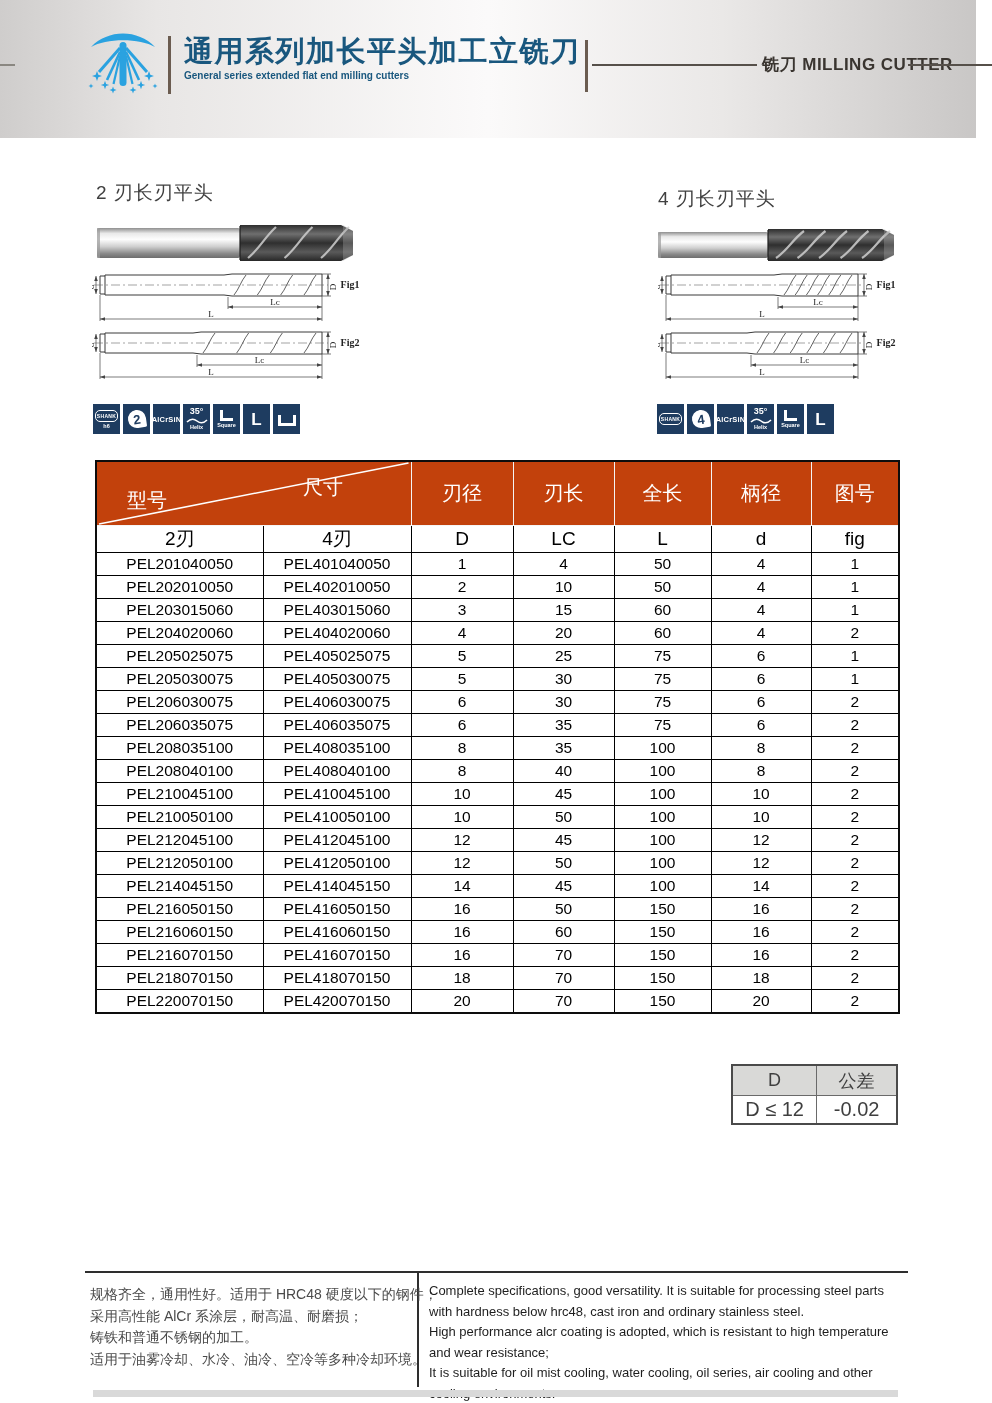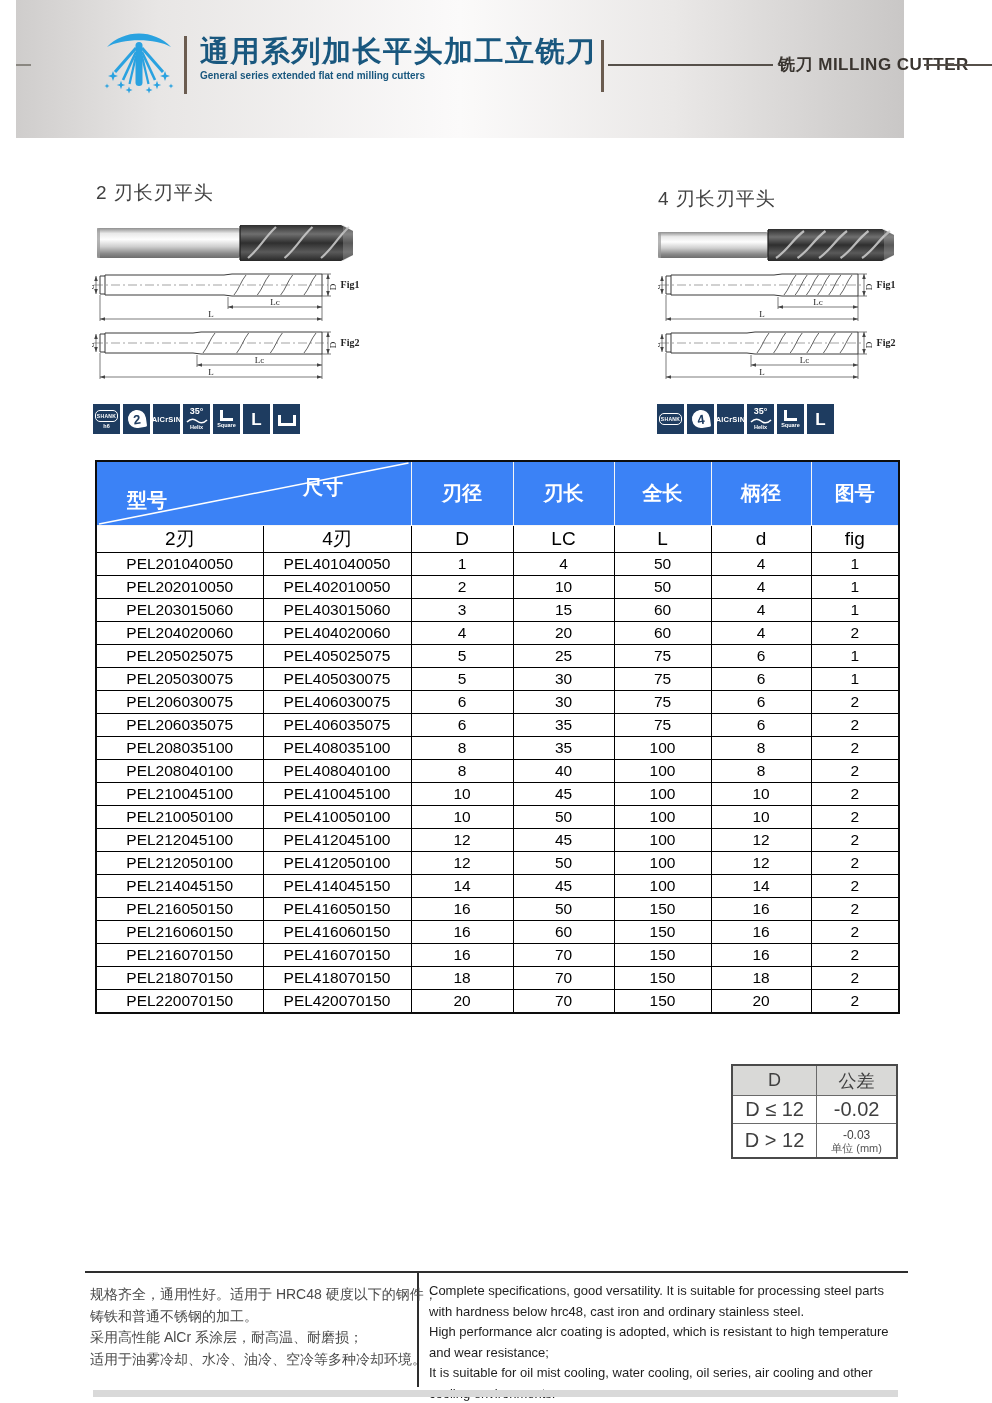--- a/index.html
+++ b/index.html
@@ -1,20 +1,20 @@
 <!DOCTYPE html>
 <html><head>
 <meta charset="utf-8">
 <style>
   html,body{margin:0;padding:0;background:#ffffff;}
   #page{position:relative;width:992px;height:1403px;background:#fff;overflow:hidden;
         font-family:"Liberation Sans",sans-serif;color:#222;}
 
   
-  .header{position:absolute;left:16px;top:0;width:888px;height:138px;
+  .header{position:absolute;left:0;top:0;width:976px;height:138px;
     background:linear-gradient(90deg,#cfcdcc 0%,#e8e6e5 16%,#fbfafa 50%,#eae8e7 74%,#c9c7c6 100%);}
   .hline{position:absolute;height:2px;background:#8a8781;}
   .hline.l{left:0;top:64px;width:15px;}
   .logo{position:absolute;left:84px;top:26px;}
   .vdiv{position:absolute;width:3px;background:#6b5c50;}
   .vdiv.v1{left:168px;top:36px;height:58px;}
   .vdiv.v2{left:585px;top:40px;height:52px;}
   .title-cn{position:absolute;left:184px;top:32px;font-size:29px;font-weight:bold;
     color:#19577e;letter-spacing:1.5px;white-space:nowrap;}
   .title-en{position:absolute;left:184px;top:70px;font-size:10px;font-weight:bold;
@@ -55,21 +55,21 @@
   .b-deg{font-size:9px;line-height:9px;}
   .b-small{font-size:5.5px;line-height:7px;}
   .b-corner{width:10px;height:8px;border-left:3px solid #fff;border-bottom:3px solid #fff;margin-bottom:1px;}
   .b-L{font-size:17px;line-height:17px;}
   .b-U{width:12px;height:8px;border:3px solid #fff;border-top:none;margin-top:3px;}
 
   
   #spec-table{position:absolute;left:95px;top:460px;width:803px;border-collapse:collapse;
     table-layout:fixed;border:2px solid #0d0d0d;}
   #spec-table th,#spec-table td{padding:0;text-align:center;}
-  #spec-table .hmain th{background:#3b82f6;color:#fff;font-size:20px;font-weight:bold;
+  #spec-table .hmain th{background:#c2410c;color:#fff;font-size:20px;font-weight:normal;
     height:63px;border:1.5px solid #f5f5f5;border-top:none;}
   #spec-table .hmain th:first-child{border-left:none;}
   #spec-table .hmain th:last-child{border-right:none;}
   #spec-table .hsub th{background:#fff;color:#000;font-size:19px;font-weight:normal;
     height:25px;border:1px solid #000;}
   #spec-table tbody td{font-size:15.5px;height:22px;border:1px solid #000;color:#000;}
   th.diag{position:relative;}
   .diagsvg{position:absolute;left:0;top:0;width:100%;height:100%;}
   .diag .m{position:absolute;left:30px;top:25px;font-size:20px;}
   .diag .s{position:absolute;left:206px;top:12px;font-size:20px;}
@@ -639,36 +639,29 @@
       </colgroup>
     <tbody>
         <tr>
       <th>D</th>
       <th>公差</th>
     </tr>
     <tr>
       <td>D ≤ 12</td>
       <td>-0.02</td>
     </tr>
-    <tr>
-      <td>D &gt; 12</td>
-      <td class="unitcell">
-        <span class="v">-0.03</span>
-        <span class="u">单位 (mm)</span>
-      </td>
-    </tr>
   </tbody>
     </table>
 
   <div class="f-line-top"></div>
   <div class="f-divider"></div>
   <div id="footer-cn">
       <div>规格齐全，通用性好。适用于 HRC48 硬度以下的钢件；</div>
+      <div>采用高性能 AlCr 系涂层，耐高温、耐磨损；</div>
       <div>铸铁和普通不锈钢的加工。</div>
-      <div>采用高性能 AlCr 系涂层，耐高温、耐磨损；</div>
       <div>适用于油雾冷却、水冷、油冷、空冷等多种冷却环境。</div>
     </div>
   <div id="footer-en">
       <div>Complete specifications, good versatility. It is suitable for processing steel parts</div>
       <div> with hardness below hrc48, cast iron and ordinary stainless steel.</div>
       <div>High performance alcr coating is adopted, which is resistant to high temperature</div>
       <div>and wear resistance;</div>
       <div>It is suitable for oil mist cooling, water cooling, oil series, air cooling and other</div>
       <div>cooling environments.</div>
     </div>

